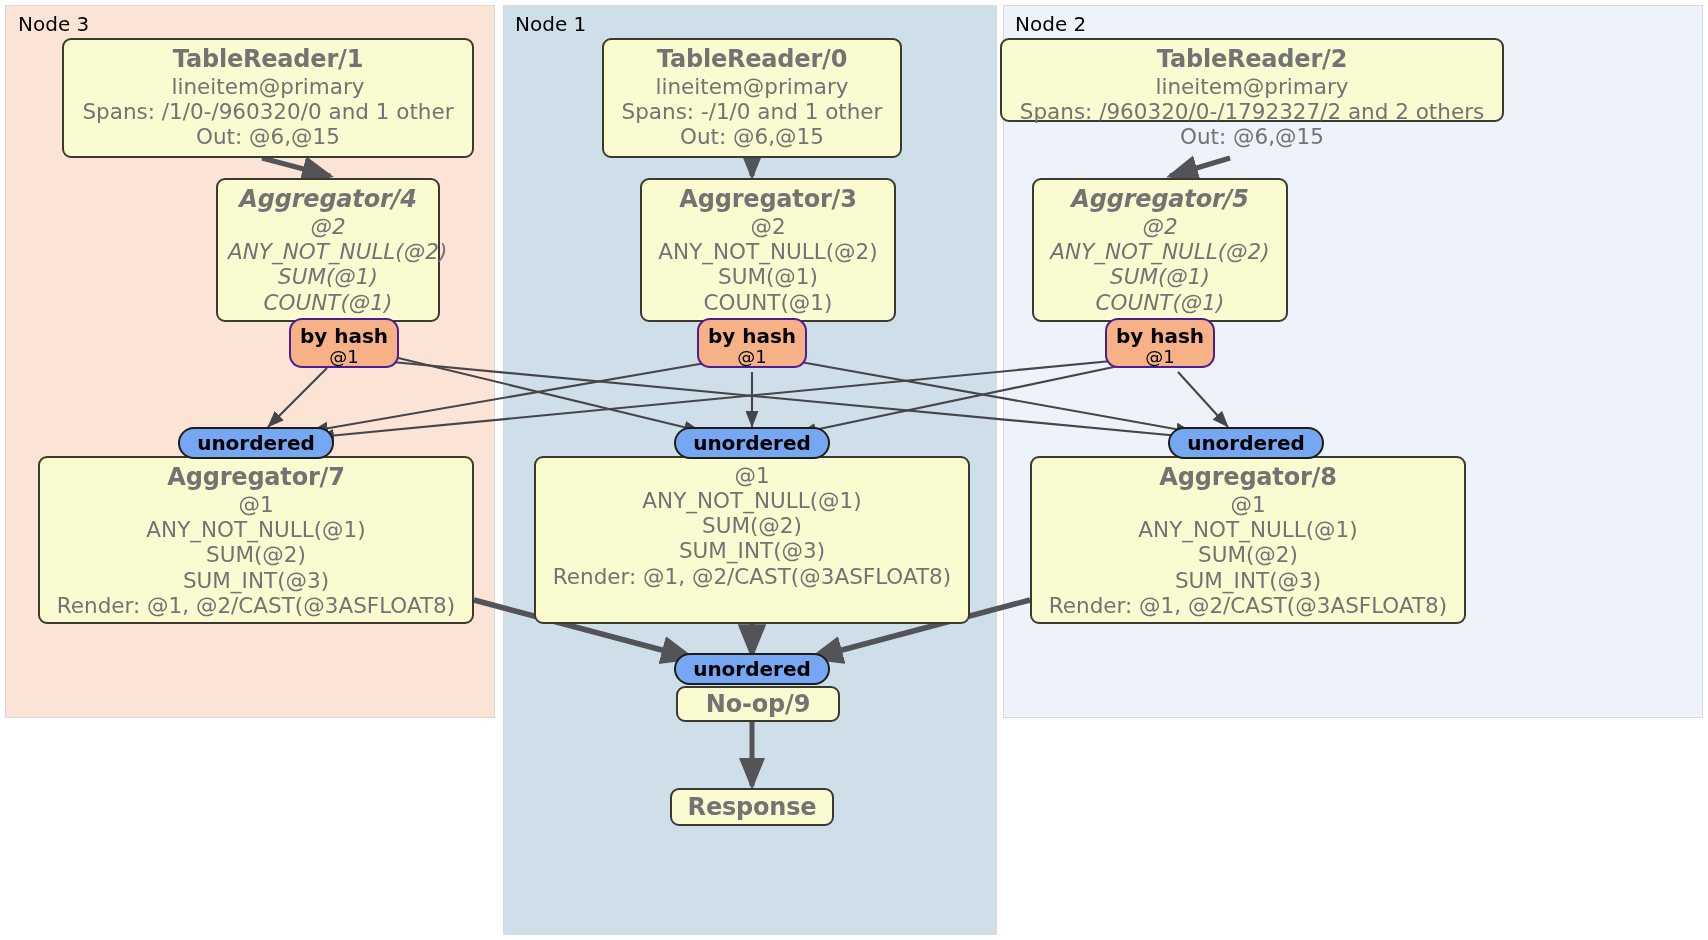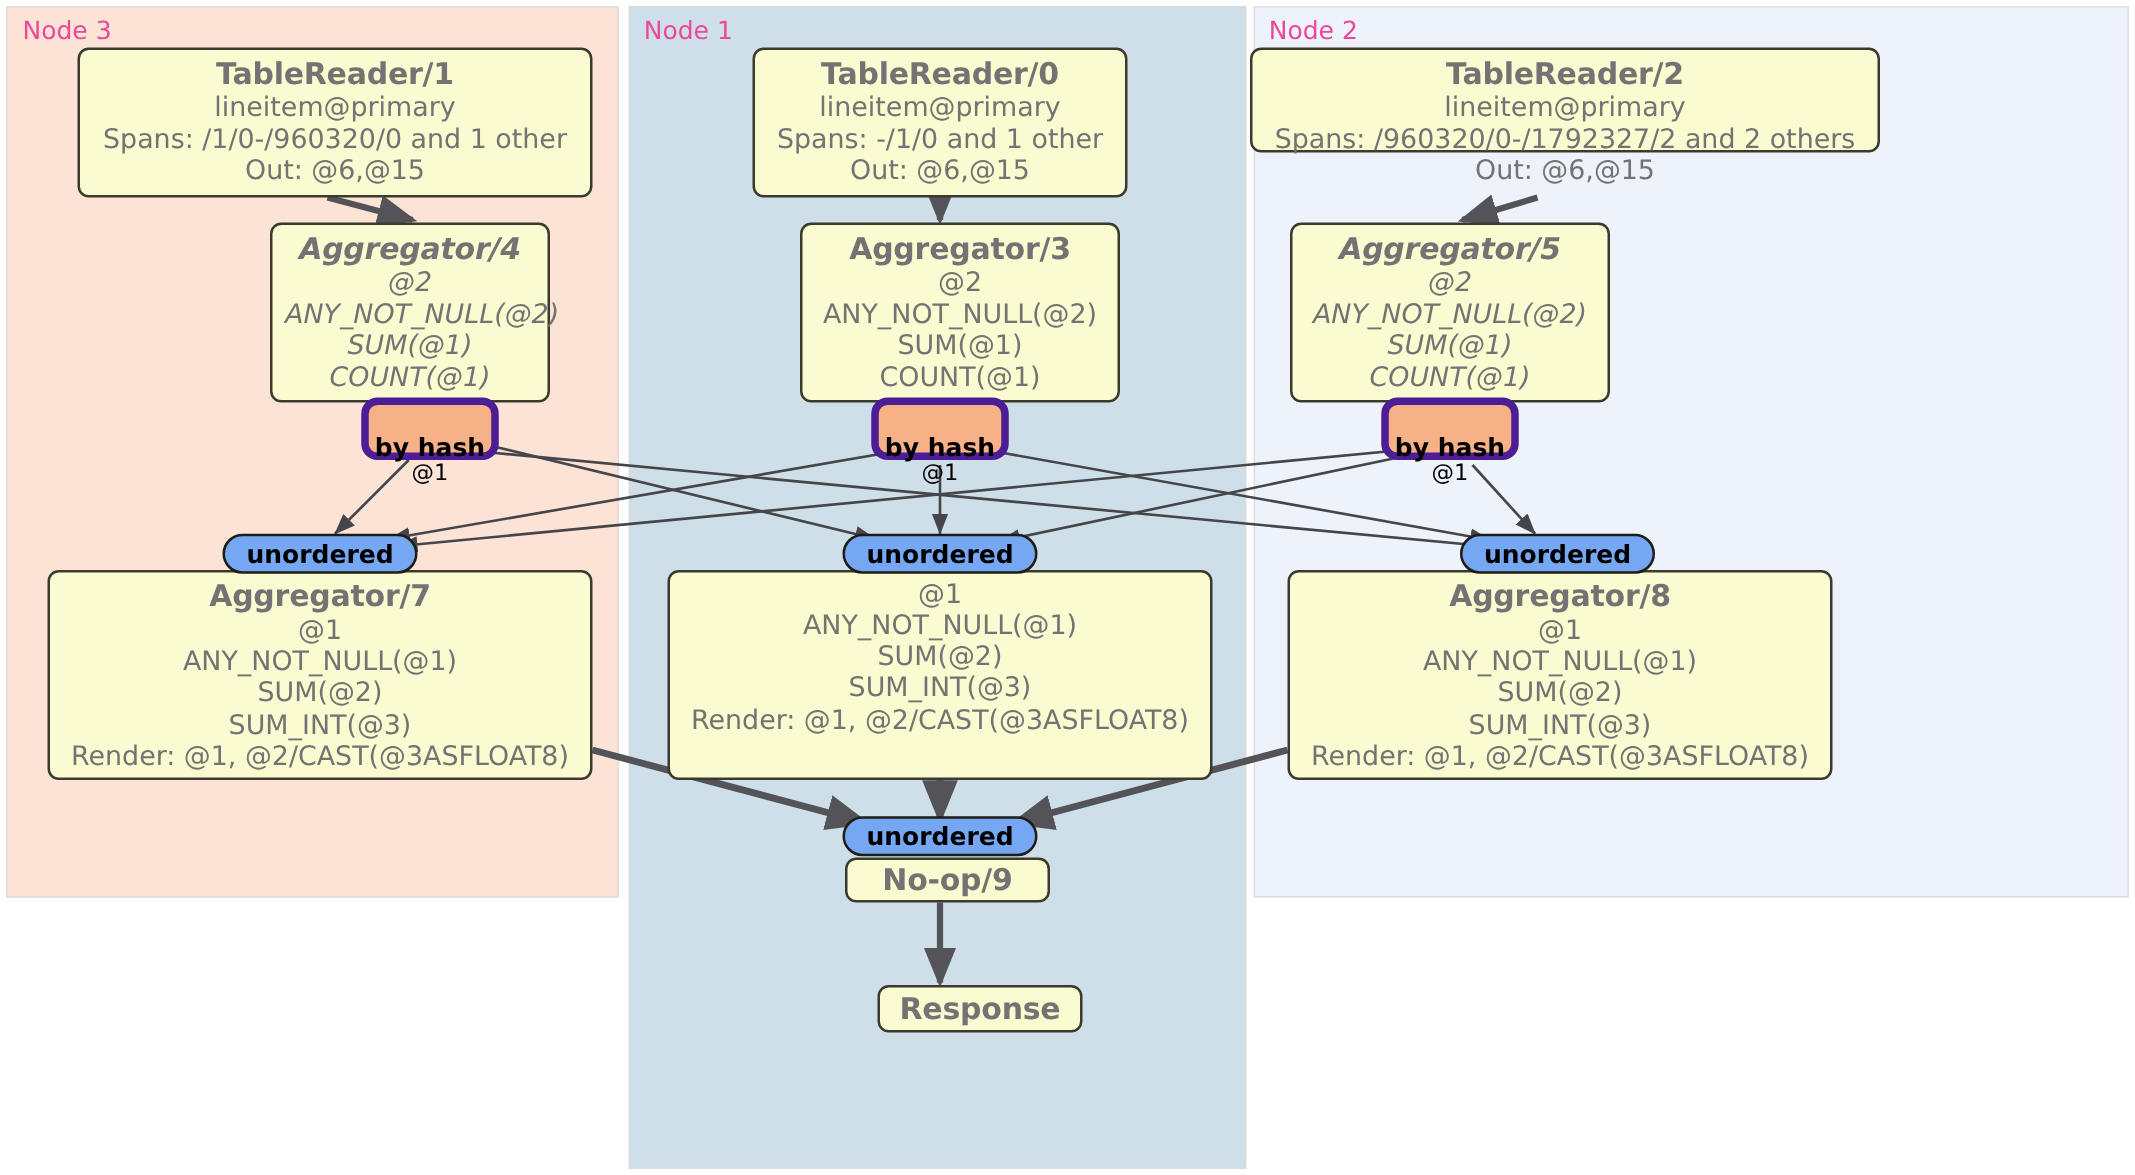--- a/index.html
+++ b/index.html
@@ -18,21 +18,21 @@
   }
   
   .node-panel {
     position: absolute;
     box-sizing: border-box;
     border: 1px solid #d9d9d9;
   }
   .node-label {
     position: absolute;
     font-size: 20px;
-    color: #ec4899;
+    color: #000000;
     line-height: 1;
     white-space: nowrap;
   }
   
   .proc {
     position: absolute;
     box-sizing: border-box;
     background: #fbfbd1;
     border: 2px solid #3a3a2e;
     border-radius: 9px;
@@ -57,23 +57,23 @@
   
   .pill {
     position: absolute;
     box-sizing: border-box;
     text-align: center;
     color: #000;
     z-index: 8;
   }
   .pill-hash {
     background: #f7b186;
-    border: 6px solid #4c1d95;
+    border: 2px solid #4c1d95;
     border-radius: 13px;
-    padding-top: 23px;
+    padding-top: 5px;
     line-height: 1.12;
   }
   .pill-hash .h1 {
     display: block;
     font-weight: bold;
     font-size: 20px;
   }
   .pill-hash .h2 {
     display: block;
     font-size: 18px;
@@ -247,17 +247,17 @@
     <span class="ln">SUM_INT(@3)</span>
     <span class="ln">Render: @1, @2/CAST(@3ASFLOAT8)</span>
   </div>
 
   <div class="pill pill-sync" style="left:674px; top:653px; width:156px; height:32px;">unordered</div>
 
   <div class="proc" style="left:676px; top:686px; width:164px; height:36px; padding:3px 24px; display:flex; align-items:center; justify-content:center;">
     <span class="ttl" style="margin:0;">No-op/9</span>
   </div>
 
-  <div class="proc" style="left:702px; top:788px; width:164px; height:38px; padding:3px 10px; display:flex; align-items:center; justify-content:center;">
+  <div class="proc" style="left:670px; top:788px; width:164px; height:38px; padding:3px 10px; display:flex; align-items:center; justify-content:center;">
     <span class="ttl" style="margin:0;">Response</span>
   </div>
 
 </div>
 
 </body></html>

